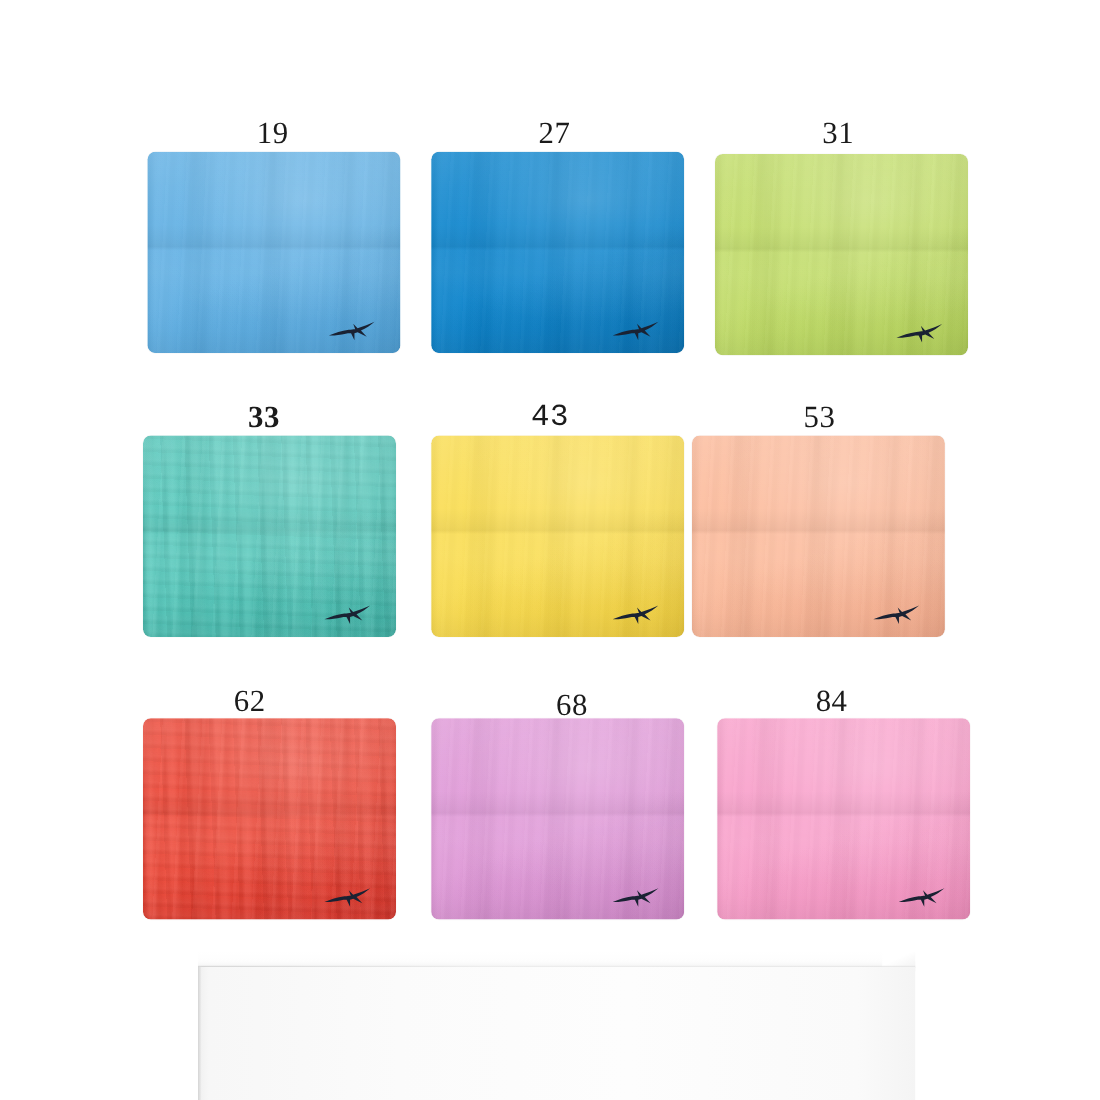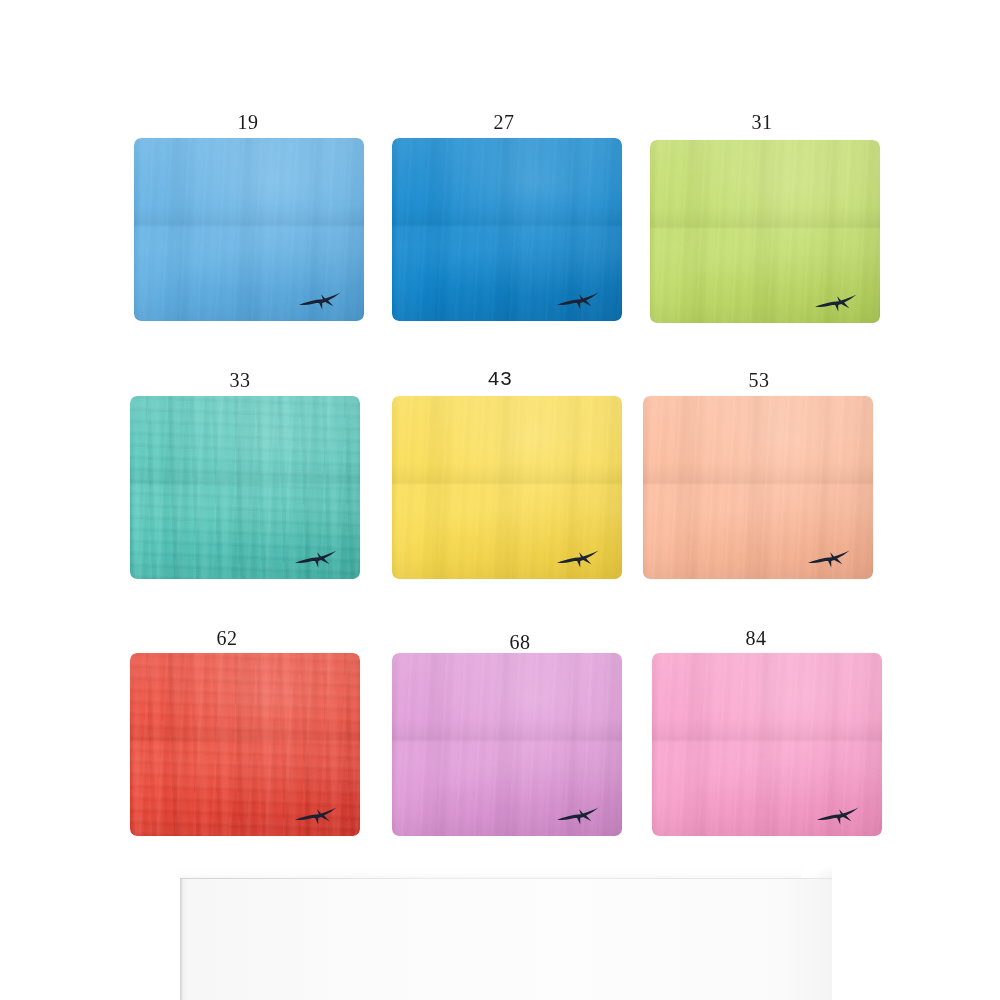--- a/index.html
+++ b/index.html
@@ -32,21 +32,21 @@
     position: absolute;
   }
 
   .swatch-label {
     position: absolute;
     left: 0;
     top: 0;
     width: 100%;
     text-align: center;
     font-family: "Liberation Serif", "DejaVu Serif", serif;
-    font-size: 20px;
+    font-size: 28px;
     line-height: 24px;
     color: #1b1b1b;
     letter-spacing: 0.5px;
     -webkit-font-smoothing: antialiased;
   }
 
   .towel {
     position: absolute;
     border-radius: 7px;
     overflow: hidden;
@@ -250,21 +250,21 @@
           <div class="folds-h"></div>
           <div class="glow"></div>
           <div class="runbird">
             <svg viewBox="0 0 95 44" xmlns="http://www.w3.org/2000/svg" aria-hidden="true">
               <path d="M2.0 30.5 C14 25.5 27 21.5 41.5 19.2 C46.5 18.4 50.5 18.0 54.2 17.9 L50.2 7.0 L58.8 16.2 C70.5 12.4 82.0 8.3 92.5 3.2 C84.5 10.4 75.2 16.0 65.5 20.6 L77.0 33.0 L59.0 23.9 C56.9 24.7 54.8 25.4 52.7 26.1 L52.7 40.0 L46.0 26.2 C42.5 26.0 39.0 26.3 35.3 27.1 C24.0 29.4 12.6 31.0 2.0 30.5 Z" fill="#1a2233"></path>
             </svg>
           </div>
         </div>
       </div>
       <div class="swatch-cell" style="left: 70px; top: 368px; width: 350px; height: 221px;">
-        <div class="swatch-label" style="left: 110px; width: 120px;">33</div>
+        <div class="swatch-label" style="left: 110px; width: 120px; font-weight: bold;">33</div>
         <div class="towel texture-high" style="left: 60px; top: 28px; width: 230px; height: 183px;">
           <div class="base" style="background: linear-gradient(160deg, rgb(82, 200, 187) 0%, rgb(82, 200, 187) 55%, rgb(63, 180, 168) 100%);"></div>
           <div class="nap"></div>
           <div class="extra"></div>
           <div class="folds-v"></div>
           <div class="folds-h"></div>
           <div class="glow"></div>
           <div class="runbird">
             <svg viewBox="0 0 95 44" xmlns="http://www.w3.org/2000/svg" aria-hidden="true">
               <path d="M2.0 30.5 C14 25.5 27 21.5 41.5 19.2 C46.5 18.4 50.5 18.0 54.2 17.9 L50.2 7.0 L58.8 16.2 C70.5 12.4 82.0 8.3 92.5 3.2 C84.5 10.4 75.2 16.0 65.5 20.6 L77.0 33.0 L59.0 23.9 C56.9 24.7 54.8 25.4 52.7 26.1 L52.7 40.0 L46.0 26.2 C42.5 26.0 39.0 26.3 35.3 27.1 C24.0 29.4 12.6 31.0 2.0 30.5 Z" fill="#1a2233"></path>
@@ -281,21 +281,21 @@
           <div class="folds-v"></div>
           <div class="folds-h"></div>
           <div class="glow"></div>
           <div class="runbird">
             <svg viewBox="0 0 95 44" xmlns="http://www.w3.org/2000/svg" aria-hidden="true">
               <path d="M2.0 30.5 C14 25.5 27 21.5 41.5 19.2 C46.5 18.4 50.5 18.0 54.2 17.9 L50.2 7.0 L58.8 16.2 C70.5 12.4 82.0 8.3 92.5 3.2 C84.5 10.4 75.2 16.0 65.5 20.6 L77.0 33.0 L59.0 23.9 C56.9 24.7 54.8 25.4 52.7 26.1 L52.7 40.0 L46.0 26.2 C42.5 26.0 39.0 26.3 35.3 27.1 C24.0 29.4 12.6 31.0 2.0 30.5 Z" fill="#1a2233"></path>
             </svg>
           </div>
         </div>
       </div>
-      <div class="swatch-cell" style="left: 583px; top: 368px; width: 350px; height: 221px;">
+      <div class="swatch-cell" style="left: 569px; top: 368px; width: 350px; height: 221px;">
         <div class="swatch-label" style="left: 116px; width: 120px;">53</div>
         <div class="towel texture-mid" style="left: 60px; top: 28px; width: 230px; height: 183px;">
           <div class="base" style="background: linear-gradient(160deg, rgb(252, 187, 156) 0%, rgb(252, 187, 156) 55%, rgb(241, 169, 138) 100%);"></div>
           <div class="nap"></div>
           <div class="extra"></div>
           <div class="folds-v"></div>
           <div class="folds-h"></div>
           <div class="glow"></div>
           <div class="runbird">
             <svg viewBox="0 0 95 44" xmlns="http://www.w3.org/2000/svg" aria-hidden="true">

